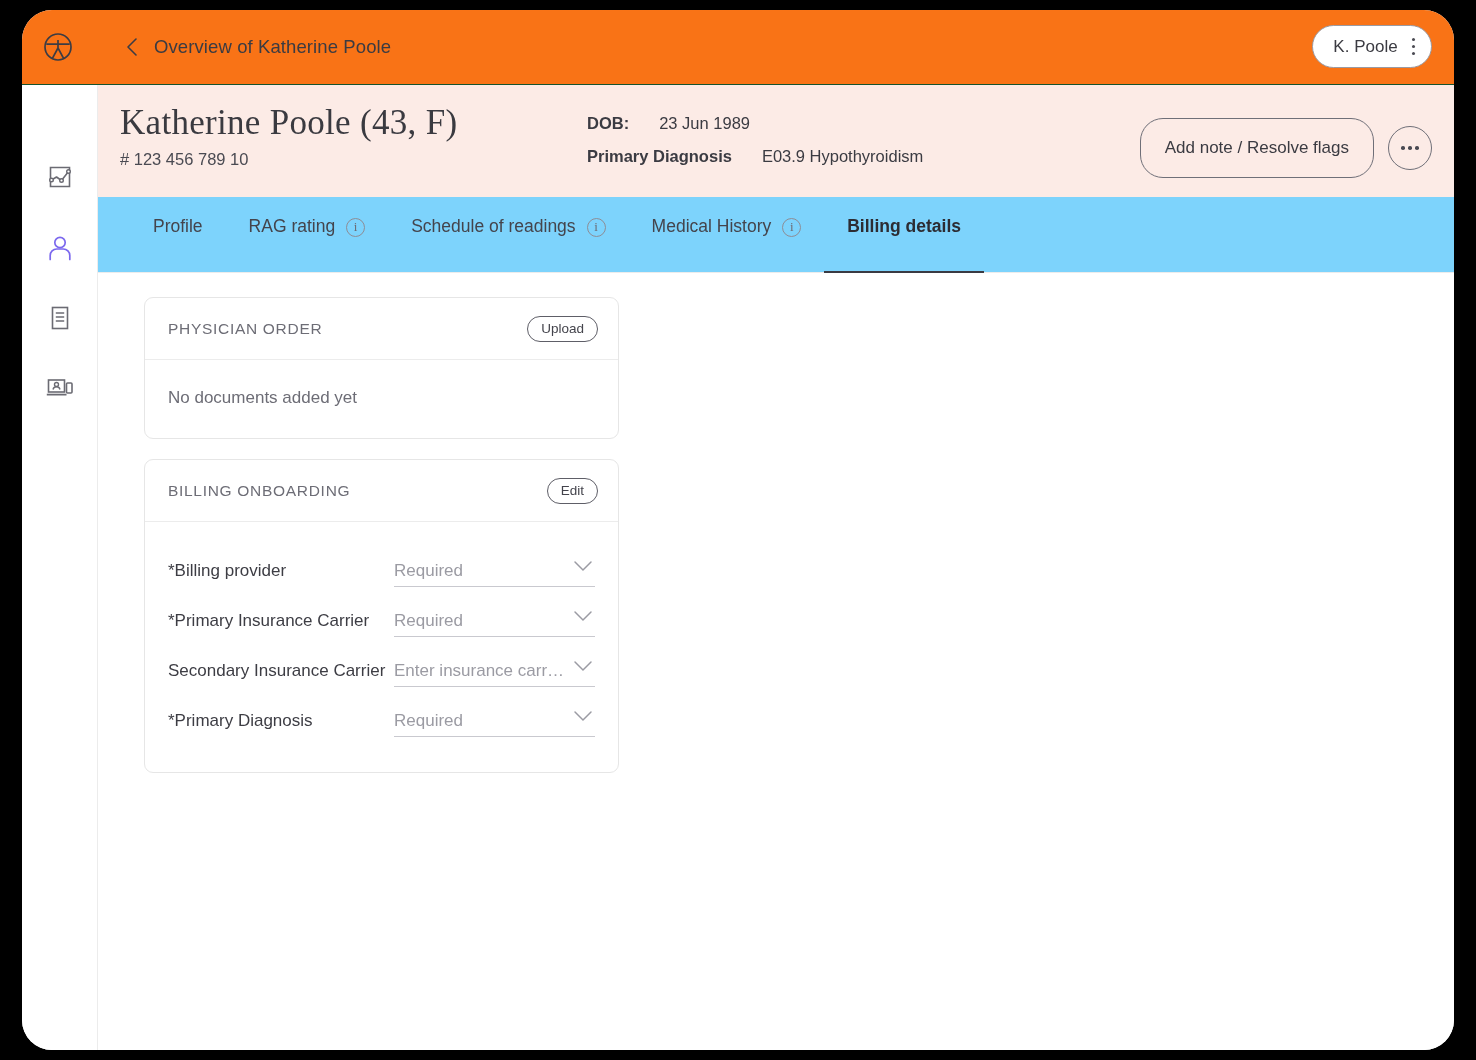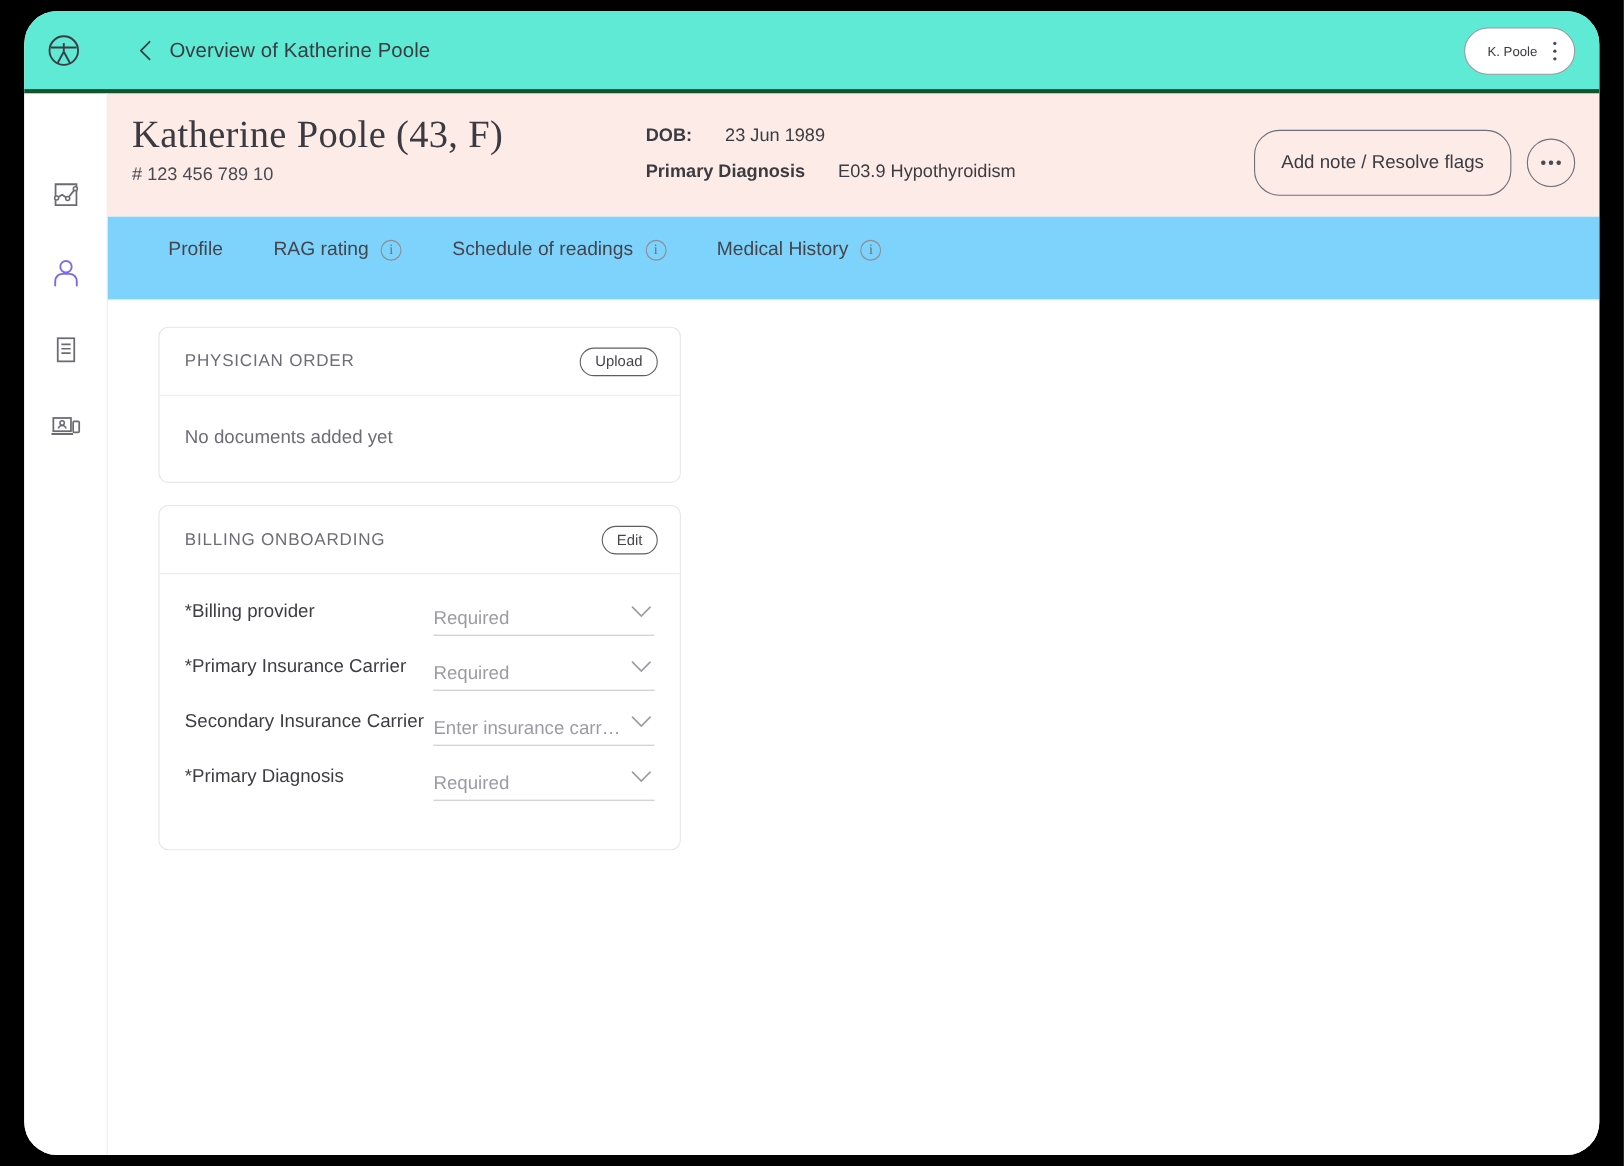--- a/index.html
+++ b/index.html
@@ -23,22 +23,22 @@
     overflow: hidden;
     box-shadow: 0 6px 26px rgba(0,0,0,0.55);
   }
 
   
   #topbar {
     position: absolute;
     left: 0; top: 0;
     width: 100%;
     height: 75px;
-    background: #5eead4;
-    border-bottom: 4px solid #14532d;
+    background: #f97316;
+    border-bottom: 1px solid #14532d;
     display: flex;
     align-items: center;
   }
   #brand-logo {
     margin-left: 14px;
     width: 44px; height: 44px;
     display: flex; align-items: center; justify-content: center;
   }
   #back-chevron {
     margin-left: 42px;
@@ -59,21 +59,21 @@
     height: 43px;
     border: 1px solid #9a9aa2;
     border-radius: 22px;
     display: flex;
     align-items: center;
     padding: 0 16px 0 20px;
     gap: 14px;
     background: #fff;
     cursor: pointer;
   }
-  #user-chip .chip-label { font-size: 12px; color: #3b3b42; }
+  #user-chip .chip-label { font-size: 17px; color: #3b3b42; }
   .vdots { display: flex; flex-direction: column; gap: 3.5px; align-items: center; }
   .vdots i { width: 3.4px; height: 3.4px; border-radius: 50%; background: #4a4a52; display: block; }
 
   
   #sidebar {
     position: absolute;
     left: 0; top: 75px;
     width: 76px;
     height: calc(100% - 75px);
     background: #ffffff;
@@ -234,20 +234,21 @@
     font-family: "Liberation Sans", sans-serif;
     cursor: pointer;
   }
   .card-body { padding: 28px 23px 30px 23px; }
   .empty-text { font-size: 17px; color: #6d6d76; }
 
   
   #billing-body { padding: 24px 23px 26px 23px; }
   .form-row {
     display: flex;
+    align-items: center;
     height: 50px;
     margin-bottom: 0;
   }
   .form-label {
     width: 226px;
     font-size: 17px;
     color: #3d3d44;
   }
   .field {
     flex: 1;
@@ -385,20 +386,23 @@
       <span class="tab-text">RAG rating</span>
       <span class="info-icon">i</span>
     </div>
     <div class="tab">
       <span class="tab-text">Schedule of readings</span>
       <span class="info-icon">i</span>
     </div>
     <div class="tab">
       <span class="tab-text">Medical History</span>
       <span class="info-icon">i</span>
+    </div>
+    <div class="tab active">
+      <span class="tab-text">Billing details</span>
     </div>
   </div>
 
   <div id="content">
 
     <div class="card">
       <div class="card-head">
         <span class="card-title">PHYSICIAN ORDER</span>
         <button class="pill-btn">Upload</button>
       </div>

